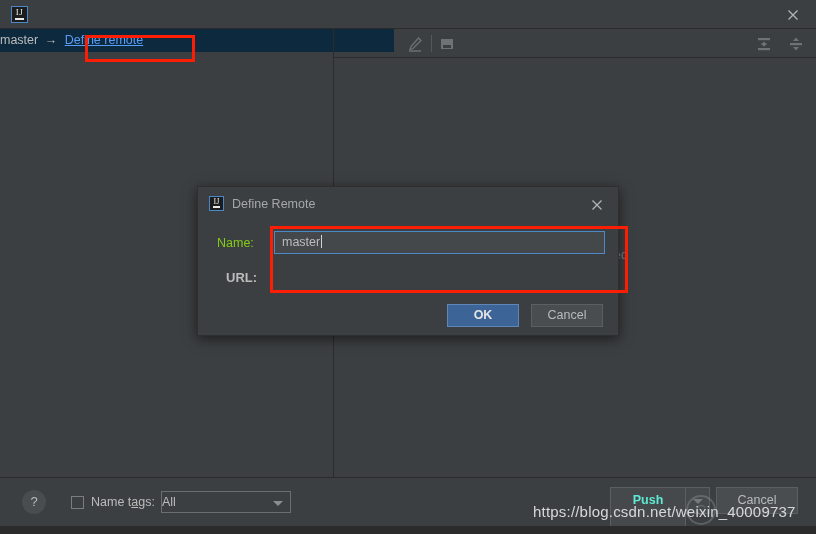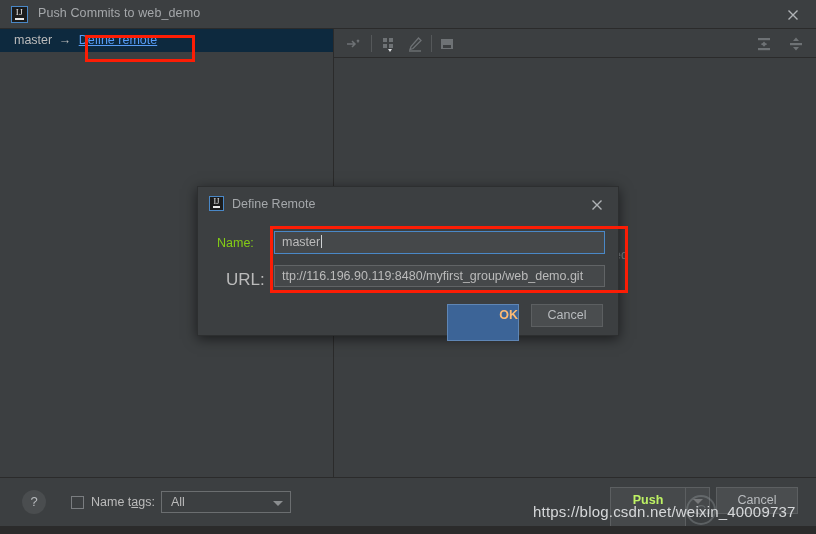--- a/index.html
+++ b/index.html
@@ -90,26 +90,25 @@
     position: absolute;
     left: 0; top: 29px;
     width: 333px; height: 449px;
     background: #3c3f41;
     border-bottom: 1px solid #2b2b2b;
     box-sizing: border-box;
   }
   .branch-row {
     position: absolute;
     left: 0; top: 0;
-    width: 333px; height: 23px;
+    width: 394px; height: 23px;
     background: #0d293e;
     font-size: 12.5px;
     color: #bbbbbb;
     line-height: 23px;
-    padding-left: 14px;
     box-sizing: border-box;
     white-space: nowrap;
   }
   .branch-arrow { color: #bbbbbb; padding: 0 4px 0 3px; }
   .branch-link {
     color: #589df6;
     text-decoration: underline;
   }
   .splitter-v {
     position: absolute;
@@ -179,40 +178,39 @@
   .pt-combo {
     position: absolute;
     left: 161px; top: 491px;
     width: 130px; height: 22px;
     border: 1px solid #6b6e70;
     background: #3c3f41;
     box-sizing: border-box;
     font-size: 12.5px;
     color: #bbbbbb;
     line-height: 20px;
-    padding-left: 9px;
   }
   .pt-combo .arrow {
     position: absolute;
     right: 7px; top: 9px;
     width: 0; height: 0;
     border-left: 5px solid transparent;
     border-right: 5px solid transparent;
     border-top: 5px solid #8b8e90;
   }
   .push-btn {
     position: absolute;
     left: 610px; top: 487px;
     width: 76px; height: 43px;
     border: 1px solid #5c5f61;
     background: #46494b;
     box-sizing: border-box;
     font-size: 12.5px;
     font-weight: bold;
-    color: #bef264;
+    color: #5eead4;
     text-align: center;
     line-height: 25px;
   }
   .push-drop {
     position: absolute;
     left: 686px; top: 487px;
     width: 24px; height: 27px;
     border: 1px solid #5c5f61;
     border-left: none;
     background: #46494b;
@@ -284,22 +282,23 @@
 
   .lbl-name {
     position: absolute;
     left: 217px; top: 236px;
     font-size: 12.5px;
     color: #84cc16;
   }
   .lbl-url {
     position: absolute;
     left: 226px; top: 270px;
-    font-size: 17px;
+    font-size: 13px;
     color: #bbbbbb;
+    font-weight: bold;
   }
   .fld-name {
     position: absolute;
     left: 274px; top: 231px;
     width: 331px; height: 23px;
     background: #45484a;
     border: 1px solid #4a88c7;
     box-sizing: border-box;
     font-size: 12.5px;
     color: #bbbbbb;
@@ -326,28 +325,28 @@
     font-size: 12.5px;
     color: #bbbbbb;
     line-height: 20px;
     padding-left: 7px;
     white-space: nowrap;
     overflow: hidden;
   }
   .ok-btn {
     position: absolute;
     left: 447px; top: 304px;
-    width: 72px; height: 37px;
+    width: 72px; height: 23px;
     background: #3c6497;
     border: 1px solid #5f86b5;
     box-sizing: border-box;
     font-size: 12.5px;
     font-weight: bold;
-    color: #fdba74;
-    text-align: right;
+    color: #e5e5e5;
+    text-align: center;
     line-height: 21px;
   }
   .dlg-cancel-btn {
     position: absolute;
     left: 531px; top: 304px;
     width: 72px; height: 23px;
     background: #4a4d4f;
     border: 1px solid #5c5f61;
     box-sizing: border-box;
     font-size: 12.5px;
@@ -392,21 +391,20 @@
 </head>
 <body>
 
 <div id="app">
 
   <div class="win-titlebar">
     <div class="ij-logo">
       <span>IJ</span>
       <span class="bar"></span>
     </div>
-    <div class="win-title">Push Commits to web_demo</div>
     <div class="win-close">
       <svg width="18" height="18" viewBox="0 0 18 18">
         <path d="M4.5 4.5 L13.5 13.5 M13.5 4.5 L4.5 13.5" stroke="currentColor" stroke-width="1.4" fill="none"></path>
       </svg>
     </div>
   </div>
 
   <div class="toolbar">
     <div class="tb-icon" style="left:10px;">
       <svg width="18" height="18" viewBox="0 0 18 18">
@@ -499,23 +497,20 @@
       </svg>
     </div>
   </div>
 
   <div class="lbl-name">Name:</div>
   <div class="fld-name">
     <span>master</span><span class="caret"></span>
   </div>
 
   <div class="lbl-url">URL:</div>
-  <div class="fld-url">
-    <span>ttp://116.196.90.119:8480/myfirst_group/web_demo.git</span>
-  </div>
 
   <div class="ok-btn">OK</div>
   <div class="dlg-cancel-btn">Cancel</div>
 
   <div class="anno anno-link"></div>
   <div class="anno anno-fields"></div>
 
   <div class="wm-logo">C</div>
   <div class="watermark">https://blog.csdn.net/weixin_40009737</div>
 

